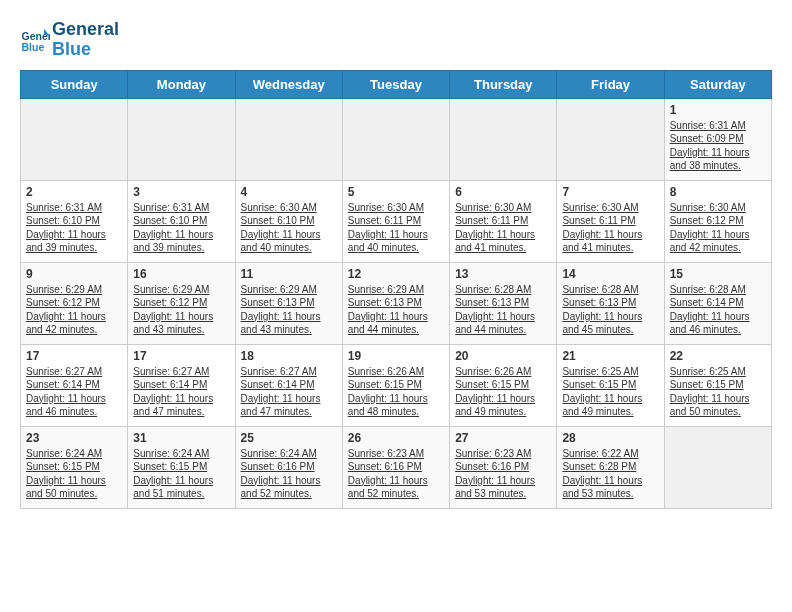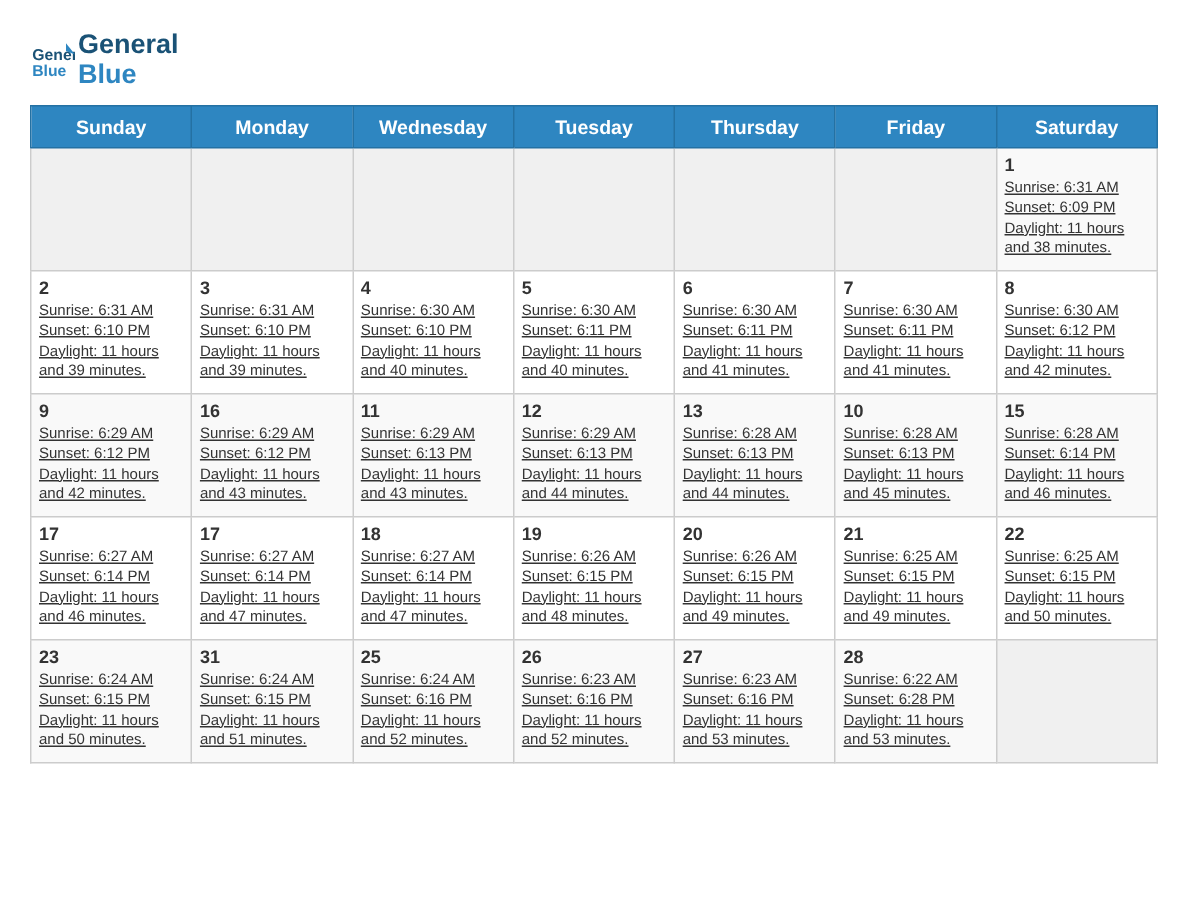--- a/index.html
+++ b/index.html
@@ -200,21 +200,21 @@
 Sunset: 6:13 PM
 Daylight: 11 hours and 44 minutes.</div>
         </td>
         <td>
           <span class="day-num">13</span>
           <div class="day-info">Sunrise: 6:28 AM
 Sunset: 6:13 PM
 Daylight: 11 hours and 44 minutes.</div>
         </td>
         <td>
-          <span class="day-num">10</span>
+          <span class="day-num">14</span>
           <div class="day-info">Sunrise: 6:28 AM
 Sunset: 6:13 PM
 Daylight: 11 hours and 45 minutes.</div>
         </td>
         <td>
           <span class="day-num">15</span>
           <div class="day-info">Sunrise: 6:28 AM
 Sunset: 6:14 PM
 Daylight: 11 hours and 46 minutes.</div>
         </td>

